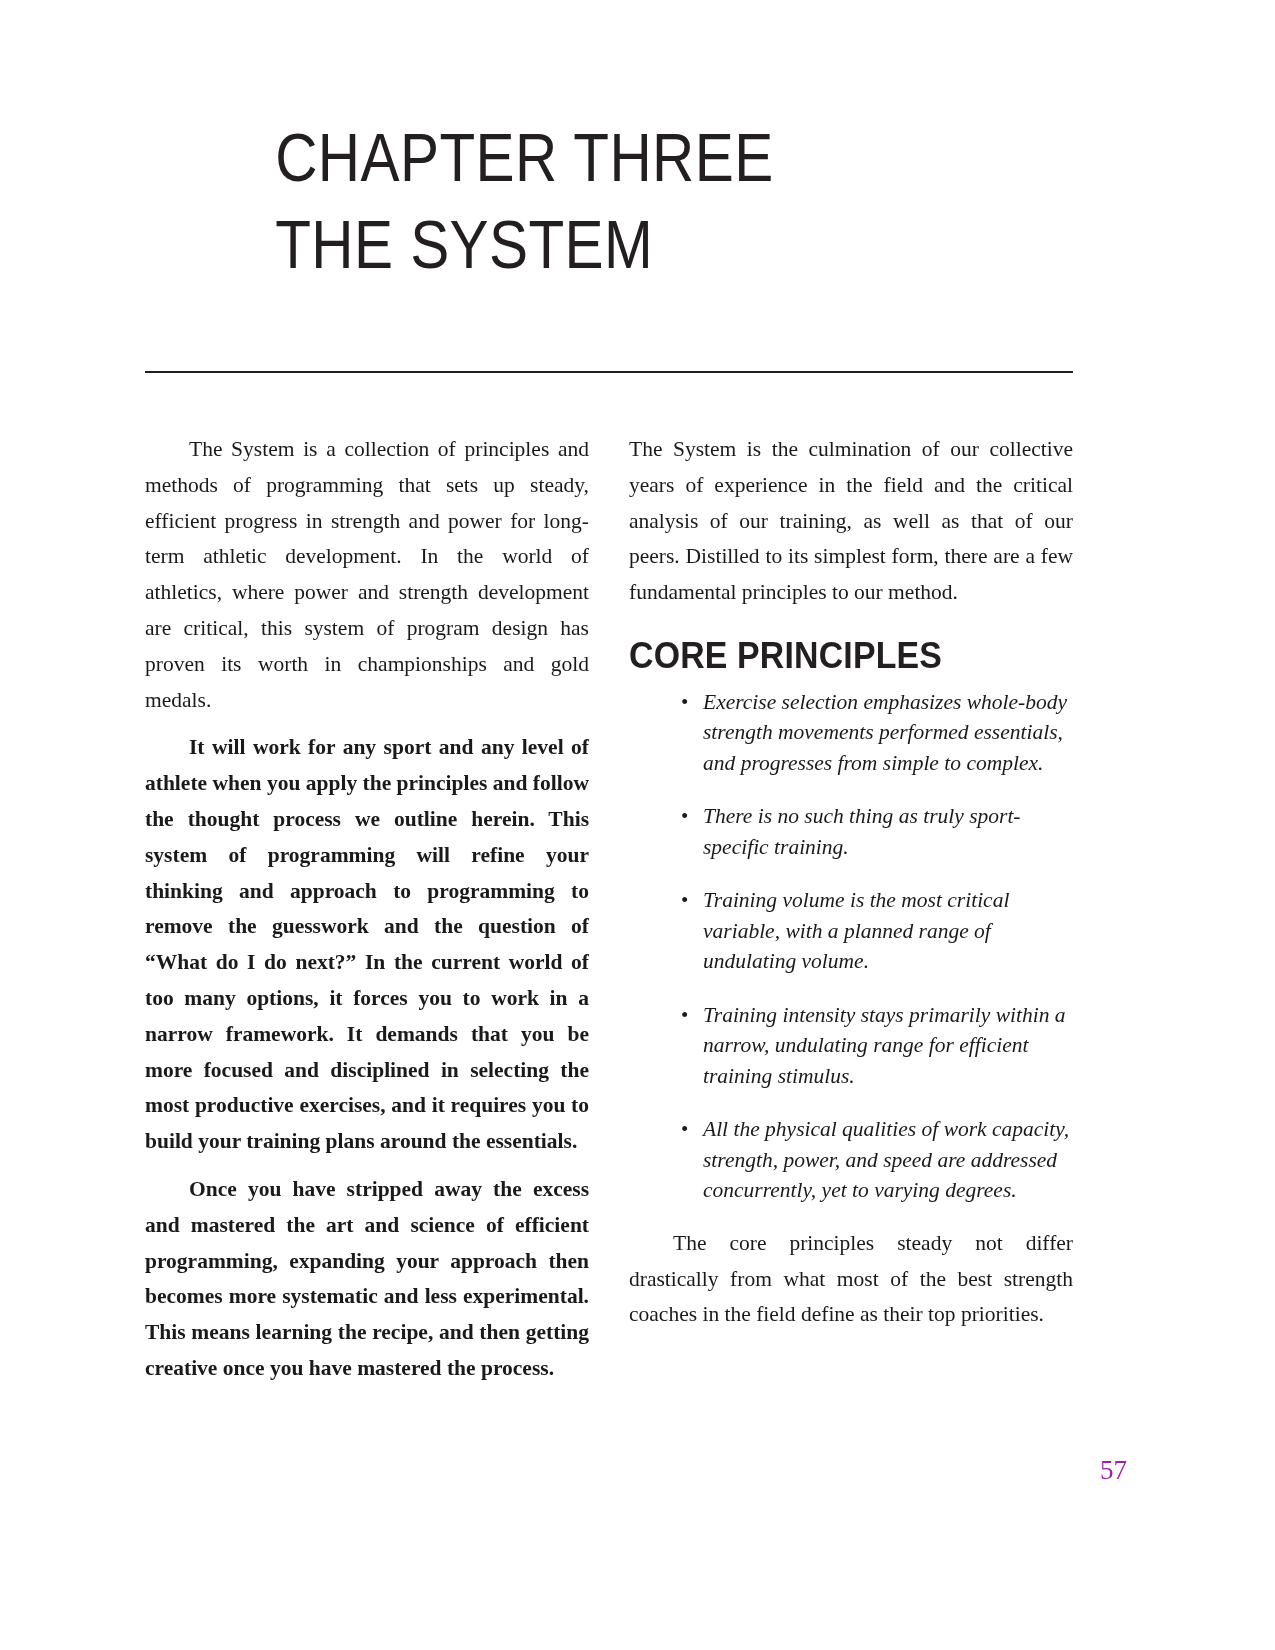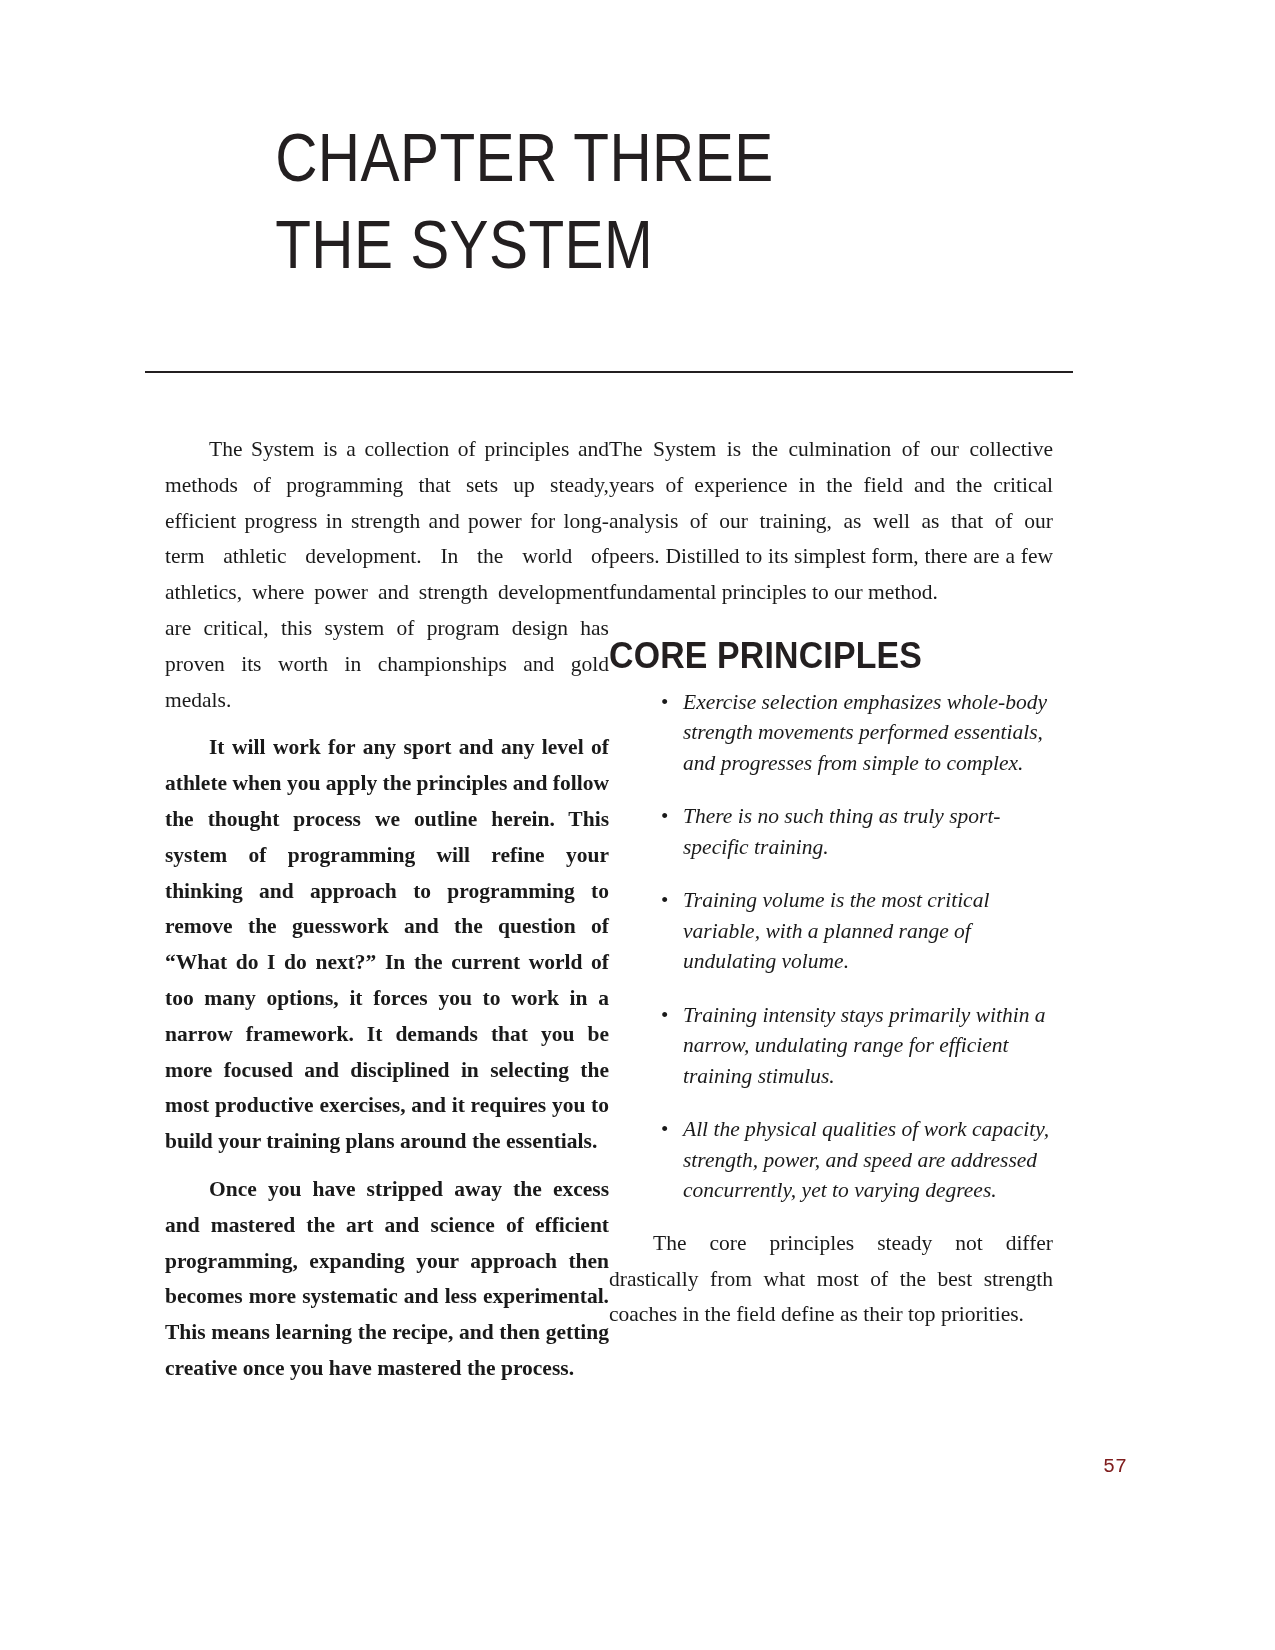--- a/index.html
+++ b/index.html
@@ -52,21 +52,21 @@
     background: #231f20;
   }
 
   
   .columns {
     position: absolute;
     left: 145px;
     top: 432px;
     width: 928px;
     display: flex;
-    justify-content: center;
+    justify-content: space-between;
   }
   .col {
     width: 444px;
   }
 
   p.body {
     font-family: "Liberation Serif", "DejaVu Serif", serif;
     font-size: 21.5px;
     line-height: 35.8px;
     color: #1a1a1a;
@@ -130,23 +130,23 @@
 
   .closing-para {
     margin-top: 26px;
   }
 
   
   .page-number {
     position: absolute;
     right: 148px;
     top: 1455px;
-    font-family: Liberation Mono, monospace;
-    font-size: 20px;
-    color: #7f1d1d;
+    font-family: Liberation Serif, serif;
+    font-size: 27px;
+    color: #a21caf;
   }
 </style>
 </head>
 <body>
 
 <div class="page">
 
   <div class="chapter-head">
     <div class="chapter-number">CHAPTER THREE</div>
     <div class="chapter-title">THE SYSTEM</div>

